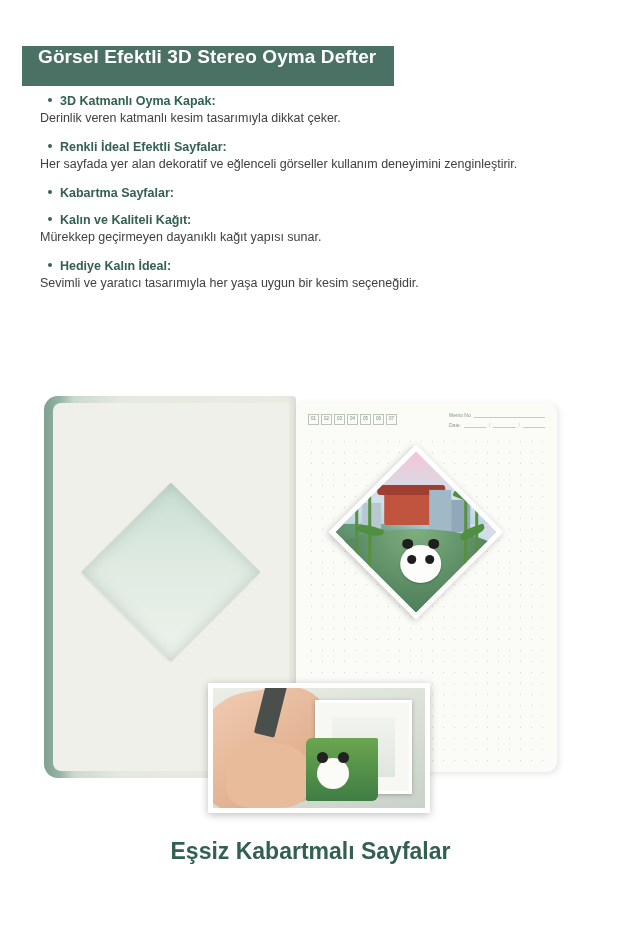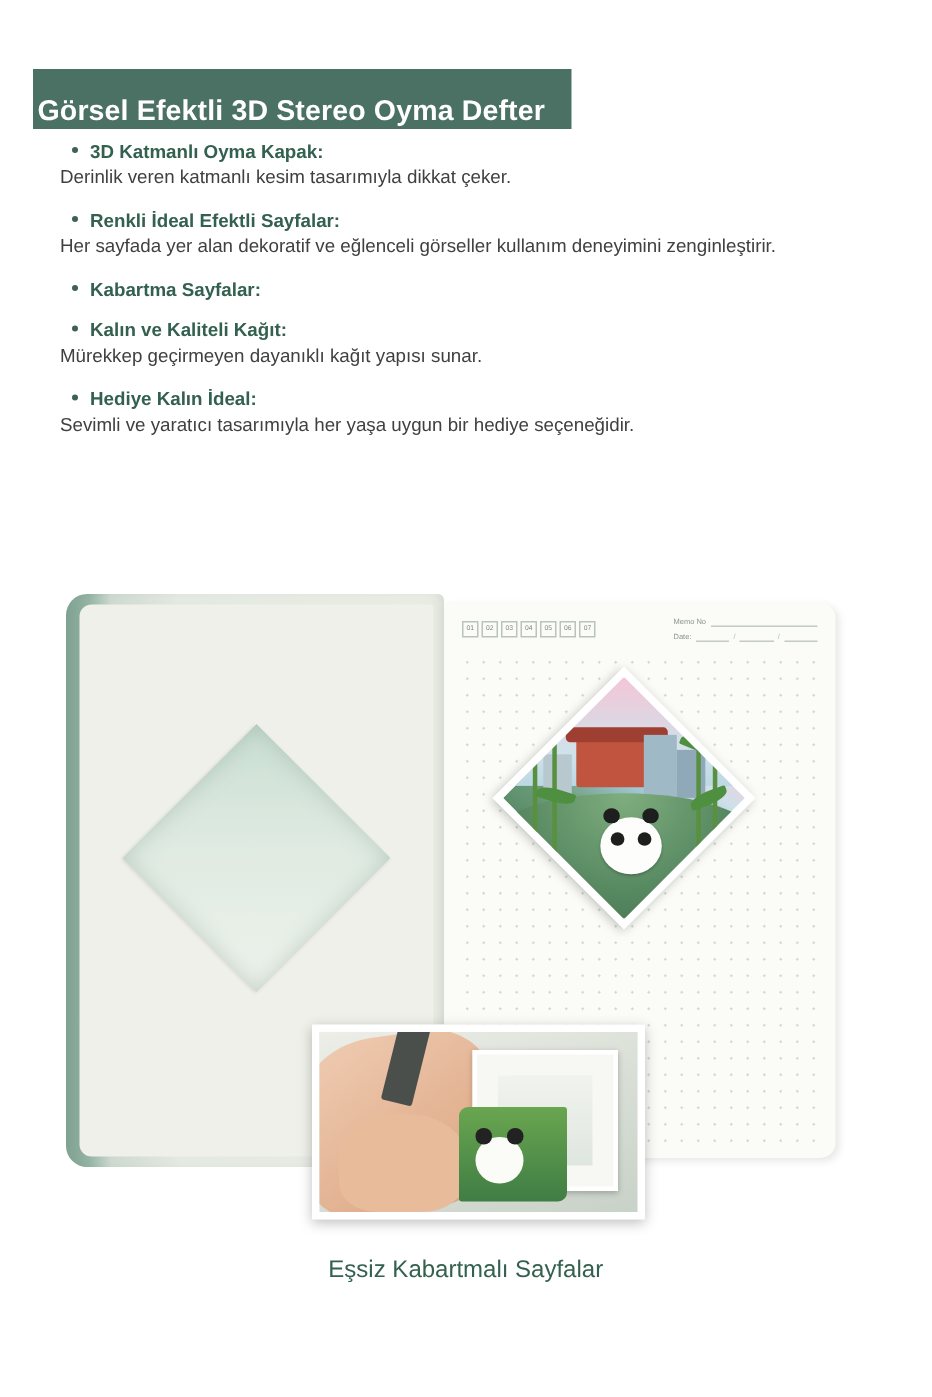--- a/index.html
+++ b/index.html
@@ -18,22 +18,22 @@
   }
 
   
   .title-banner {
     position: absolute;
     left: 22px;
     top: 46px;
     height: 40px;
     background: #4a7163;
     display: flex;
-    align-items: flex-end;
-    padding: 0 18px 0 3px;
+    align-items: flex-start;
+    padding: 0 18px 0 16px;
   }
   .title-banner .title-text {
     color: #ffffff;
     font-size: 19px;
     font-weight: bold;
     letter-spacing: 0.1px;
     white-space: nowrap;
   }
 
   
@@ -251,22 +251,22 @@
   .ip-tool { position:absolute; left:22%; top:-4%; width:10%; height:44%; background:#4a4f4c; transform: rotate(14deg); border-radius:2px; }
 
   
   .caption {
     position: absolute;
     left: 0;
     top: 838px;
     width: 621px;
     text-align: center;
     color: #33604f;
-    font-size: 16px;
-    font-weight: normal;
+    font-size: 23px;
+    font-weight: bold;
   }
 </style>
 </head>
 <body>
 
 <div class="page">
 
   <div class="title-banner">
     <span class="title-text">Görsel Efektli 3D Stereo Oyma Defter</span>
   </div>
@@ -303,21 +303,21 @@
         <span class="feature-title">Kalın ve Kaliteli Kağıt:</span>
       </div>
       <div class="feature-desc">Mürekkep geçirmeyen dayanıklı kağıt yapısı sunar.</div>
     </div>
 
     <div class="feature">
       <div class="feature-head">
         <span class="bullet-dot"></span>
         <span class="feature-title">Hediye Kalın İdeal:</span>
       </div>
-      <div class="feature-desc">Sevimli ve yaratıcı tasarımıyla her yaşa uygun bir hediye seçeneğidir.</div>
+      <div class="feature-desc">Sevimli ve yaratıcı tasarımıyla her yaşa uygun bir kesim seçeneğidir.</div>
     </div>
 
   </div>
 
   <div class="product-area">
 
     <div class="notebook">
 
       <div class="cover">
         <div class="cover-inner">

